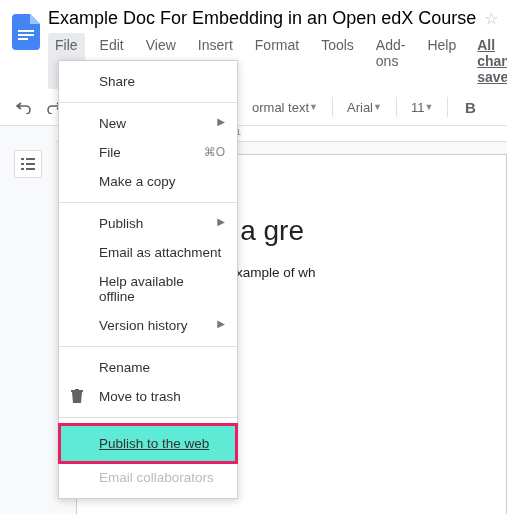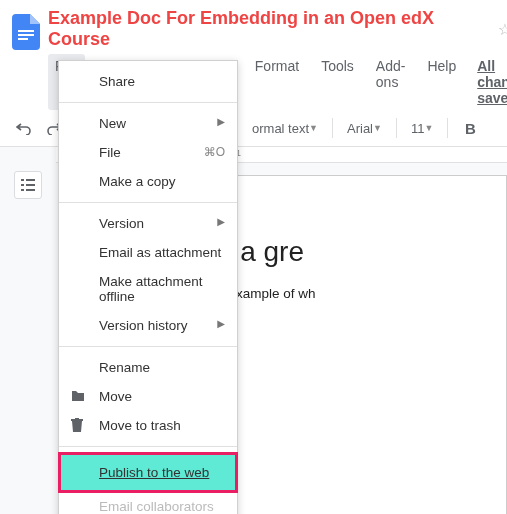--- a/index.html
+++ b/index.html
@@ -3,21 +3,21 @@
 <meta charset="utf-8">
 <style>
   * { box-sizing: border-box; margin: 0; padding: 0; font-family: Arial, sans-serif; }
   body { width: 507px; height: 514px; overflow: hidden; background: #fff; position: relative; }
   
   .header { display: flex; align-items: flex-start; padding: 8px 12px 0; }
   .logo { width: 36px; height: 48px; margin-right: 8px; display: flex; align-items: center; justify-content: center; }
   .logo svg { width: 28px; height: 36px; }
   .doc-info { flex: 1; }
   .title-row { display: flex; align-items: center; gap: 8px; }
-  .doc-title { font-size: 18px; color: #ef4444; font-weight: 700; }
+  .doc-title { font-size: 18px; color: #000000; font-weight: 400; }
   .star-icon, .folder-icon { color: #bbb; font-size: 16px; }
   
   .menubar { display: flex; gap: 8px; margin-top: 4px; font-size: 14px; color: #5f6368; }
   .menubar-item { padding: 4px 7px; cursor: pointer; border-radius: 3px; }
   .menubar-item.active { background: #e8eaed; }
   .menubar .changes { margin-left: 4px; text-decoration: underline; color: #5f6368; padding: 4px 2px; font-weight: bold; }
   
   .toolbar { display: flex; align-items: center; padding: 6px 12px; gap: 6px; color: #5f6368; font-size: 13px; border-bottom: 1px solid #e0e0e0; }
   .tb-btn { width: 24px; height: 24px; display: flex; align-items: center; justify-content: center; cursor: pointer; }
   .tb-sep { width: 1px; height: 20px; background: #e0e0e0; margin: 0 4px; }
@@ -153,44 +153,36 @@
   </div>
   <div class="menu-item">
     <span>File</span>
     <span class="menu-shortcut">⌘O</span>
   </div>
   <div class="menu-item">
     <span>Make a copy</span>
   </div>
   <div class="menu-sep"></div>
   <div class="menu-item">
-    <span>Version</span>
+    <span>Publish</span>
     <span class="menu-arrow">▶</span>
   </div>
   <div class="menu-item">
     <span>Email as attachment</span>
   </div>
   <div class="menu-item">
-    <span>Make attachment offline</span>
+    <span>Help available offline</span>
   </div>
   <div class="menu-item">
     <span>Version history</span>
     <span class="menu-arrow">▶</span>
   </div>
   <div class="menu-sep"></div>
   <div class="menu-item">
     <span>Rename</span>
-  </div>
-  <div class="menu-item">
-    <span class="menu-icon">
-      <svg width="14" height="12" viewBox="0 0 14 12">
-          <path fill="#5f6368" d="M1 1h4l2 2h6v8H1z"></path>
-        </svg>
-    </span>
-    <span>Move</span>
   </div>
   <div class="menu-item">
     <span class="menu-icon">
       <svg width="12" height="14" viewBox="0 0 12 14">
           <path fill="#5f6368" d="M1 3h10l-1 11H2zM0 1h12v2H0zM4 0h4v1H4z"></path>
         </svg>
     </span>
     <span>Move to trash</span>
   </div>
   <div class="menu-sep"></div>

